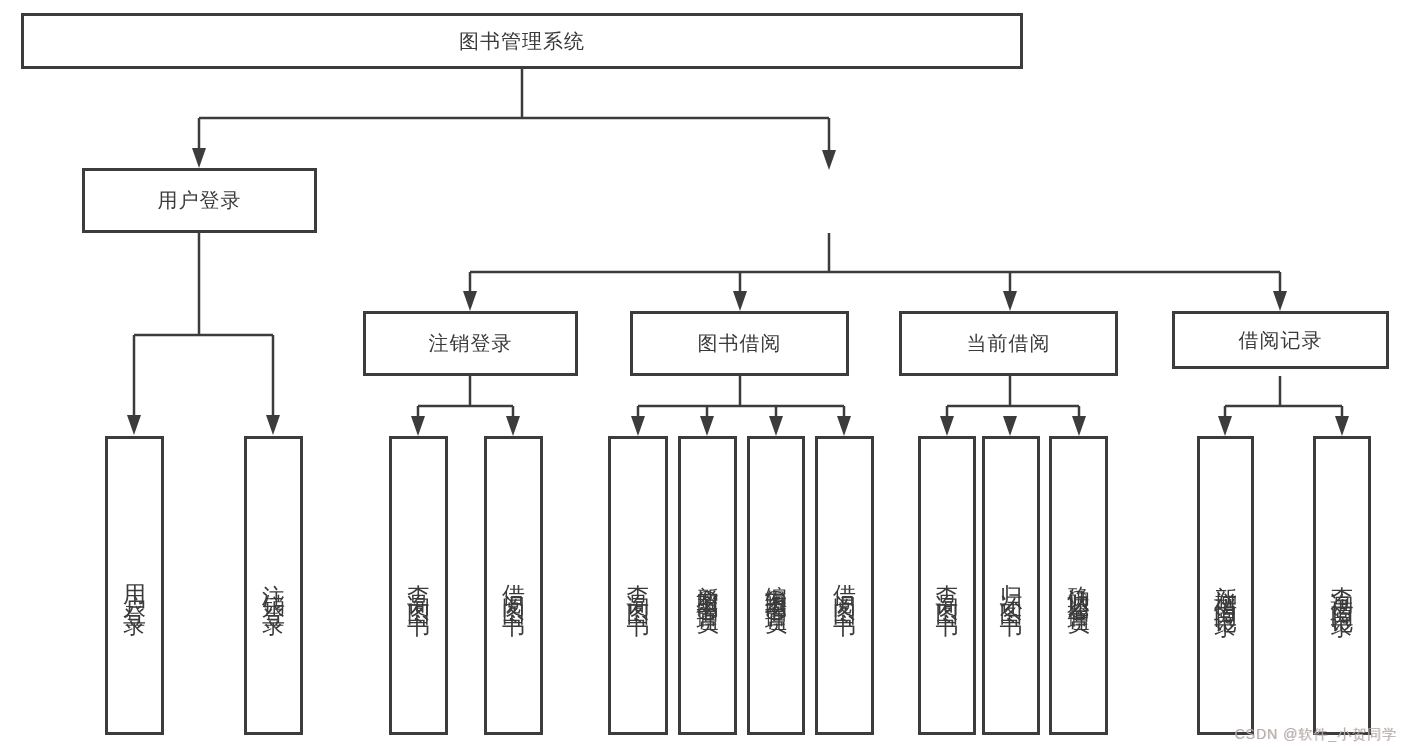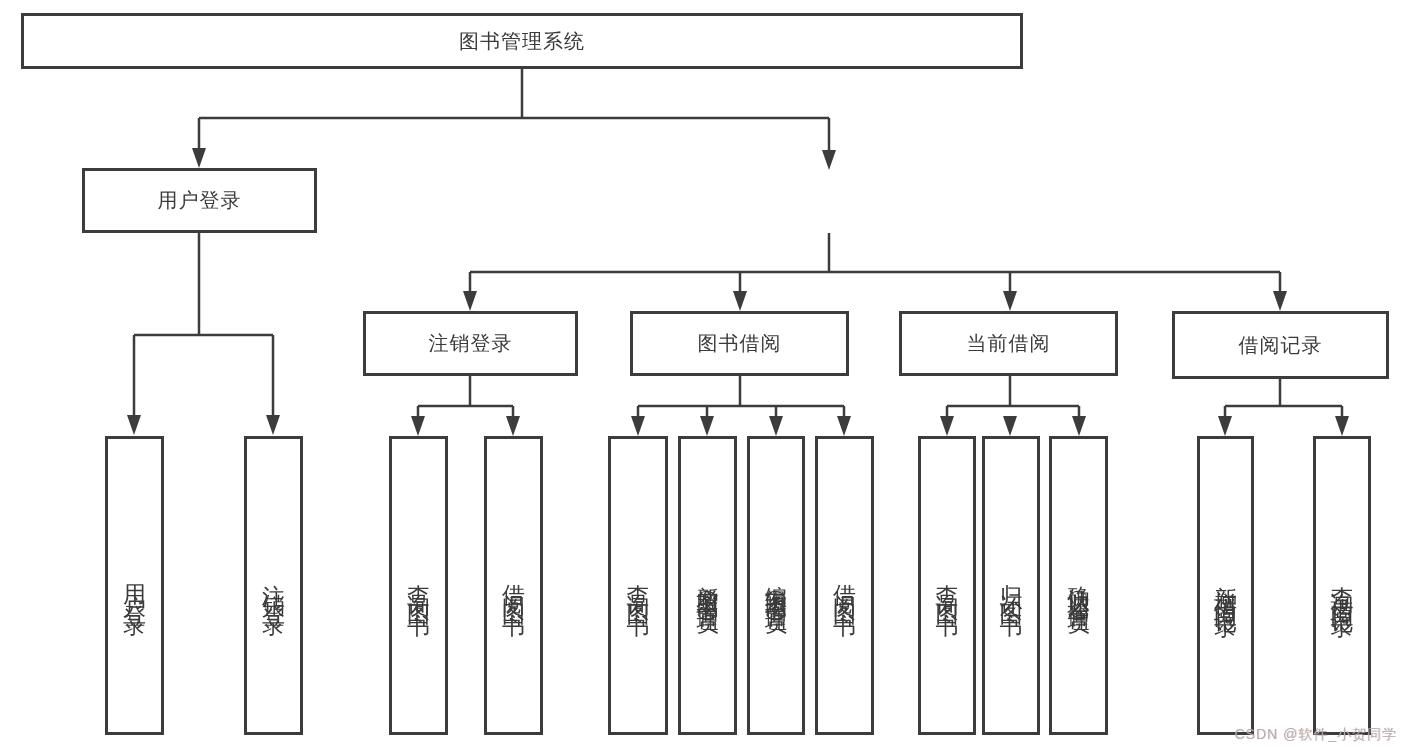--- a/index.html
+++ b/index.html
@@ -63,21 +63,21 @@
     </g>
   </svg>
 
   <div class="node hbox" style="left:21px;top:13px;width:1002px;height:56px;">图书管理系统</div>
 
   <div class="node hbox" style="left:82px;top:168px;width:235px;height:65px;">用户登录</div>
 
   <div class="node hbox" style="left:363px;top:311px;width:215px;height:65px;">注销登录</div>
   <div class="node hbox" style="left:630px;top:311px;width:219px;height:65px;">图书借阅</div>
   <div class="node hbox" style="left:899px;top:311px;width:219px;height:65px;">当前借阅</div>
-  <div class="node hbox" style="left:1172px;top:311px;width:217px;height:68px;">借阅记录</div>
+  <div class="node hbox" style="left:1172px;top:311px;width:217px;height:58px;">借阅记录</div>
 
   <div class="node vbox" style="left:105px;top:436px;width:59px;height:299px;">用户登录</div>
   <div class="node vbox" style="left:244px;top:436px;width:59px;height:299px;">注销登录</div>
 
   <div class="node vbox" style="left:389px;top:436px;width:59px;height:299px;">查询图书</div>
   <div class="node vbox" style="left:484px;top:436px;width:59px;height:299px;">借阅图书</div>
 
   <div class="node vbox" style="left:608px;top:436px;width:60px;height:299px;">查询图书</div>
   <div class="node vbox sm" style="left:678px;top:436px;width:59px;height:299px;">新增图书（管理员）</div>
   <div class="node vbox sm" style="left:747px;top:436px;width:58px;height:299px;">编辑图书（管理员）</div>

